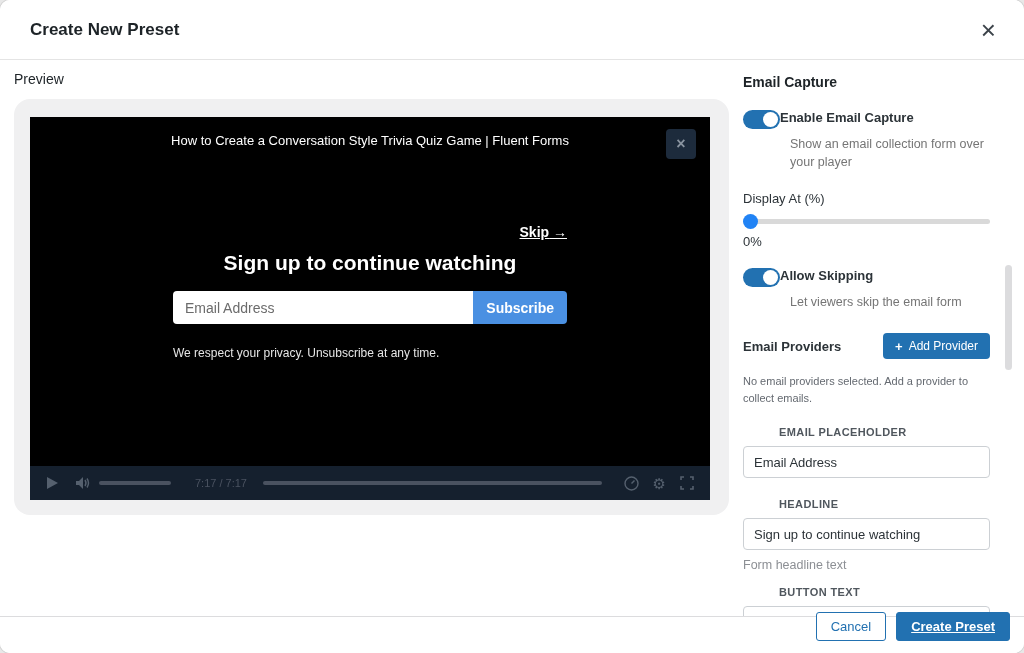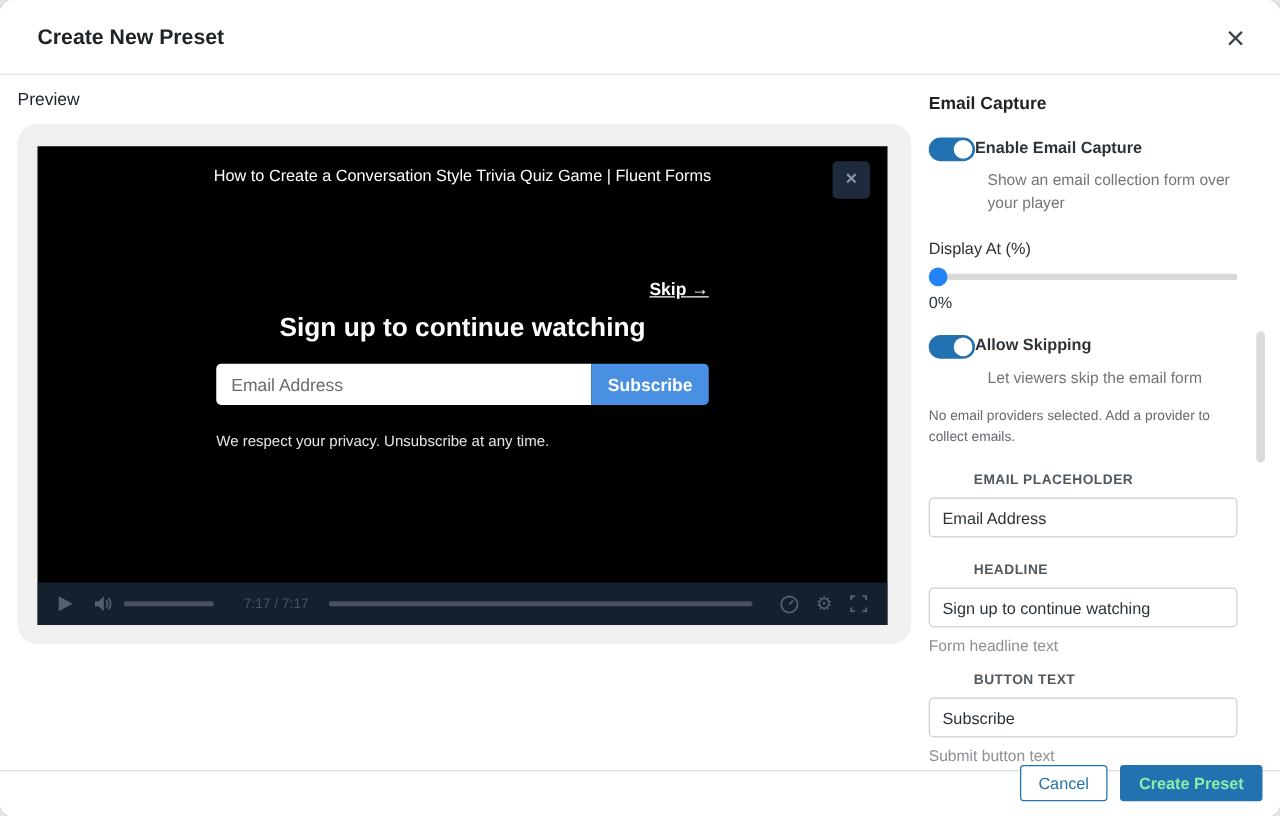--- a/index.html
+++ b/index.html
@@ -159,24 +159,25 @@
     border-top:1px solid #dcdcde; background:#fff;
     display:flex; align-items:flex-end; justify-content:flex-end;
     gap:10px; padding:12px 14px;
   }
   .cancel-btn {
     height:29px; padding:0 14px; background:#fff; color:#2271b1;
     border:1px solid #2271b1; border-radius:3px; font-size:13px; cursor:pointer;
     font-family:"Liberation Sans","DejaVu Sans",sans-serif;
   }
   .create-btn {
-    height:29px; padding:0 14px; background:#2271b1; color:#86efac;
+    height:29px; padding:0 14px; background:#2271b1; color:#ffffff;
     border:1px solid #2271b1; border-radius:3px; font-size:13px;
     font-weight:bold; cursor:pointer;
     font-family:"Liberation Sans","DejaVu Sans",sans-serif;
+    text-decoration:underline;
   }
 </style>
 </head>
 <body>
 
 <div class="modal">
 
   <div class="modal-header">
     <div class="modal-title">Create New Preset</div>
     <div class="header-close">×</div>
@@ -262,20 +263,27 @@
     <div class="slider-value">0%</div>
 
     <div class="toggle-row" style="margin-top:19px">
       <span class="toggle">
           <span class="knob"></span>
         </span>
       <span class="toggle-label">Allow Skipping</span>
     </div>
     <div class="toggle-desc">Let viewers skip the email form</div>
 
+    <div class="providers-row">
+      <span class="providers-label">Email Providers</span>
+      <button class="add-provider-btn">
+        <span class="plus-glyph">+</span>
+        <span>Add Provider</span>
+      </button>
+    </div>
     <div class="empty-text">No email providers selected. Add a provider to collect emails.</div>
 
     <div class="field-group">
       <div class="field-label-sm">EMAIL PLACEHOLDER</div>
       <input class="text-input" type="text" value="Email Address" style="">
     </div>
 
     <div class="field-group">
       <div class="field-label-sm">HEADLINE</div>
       <input class="text-input" type="text" value="Sign up to continue watching" style="">

